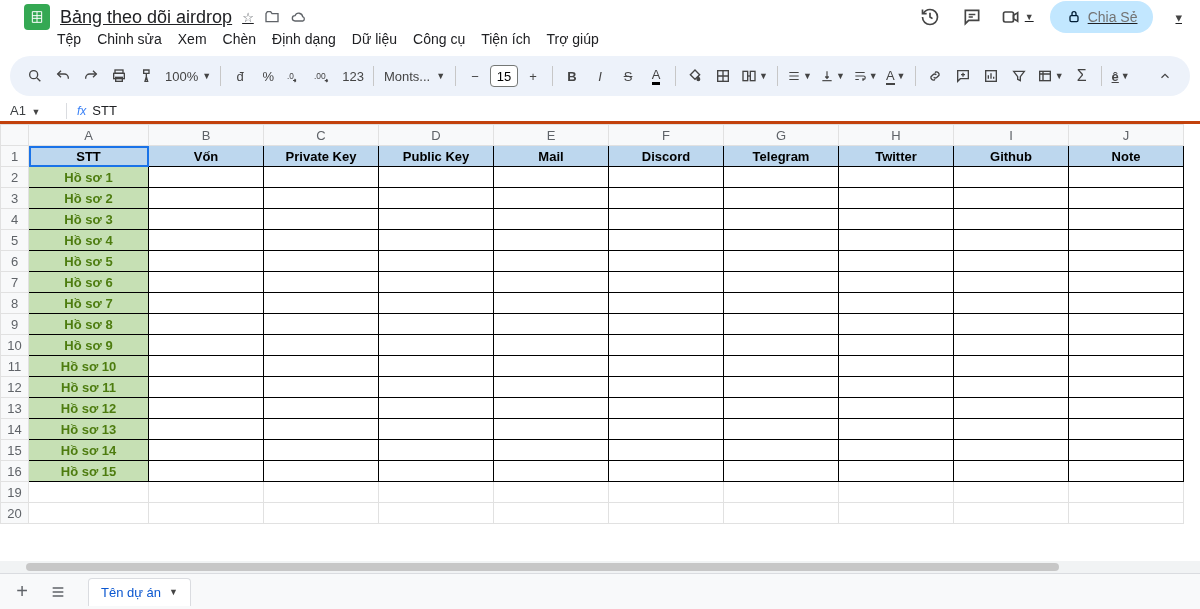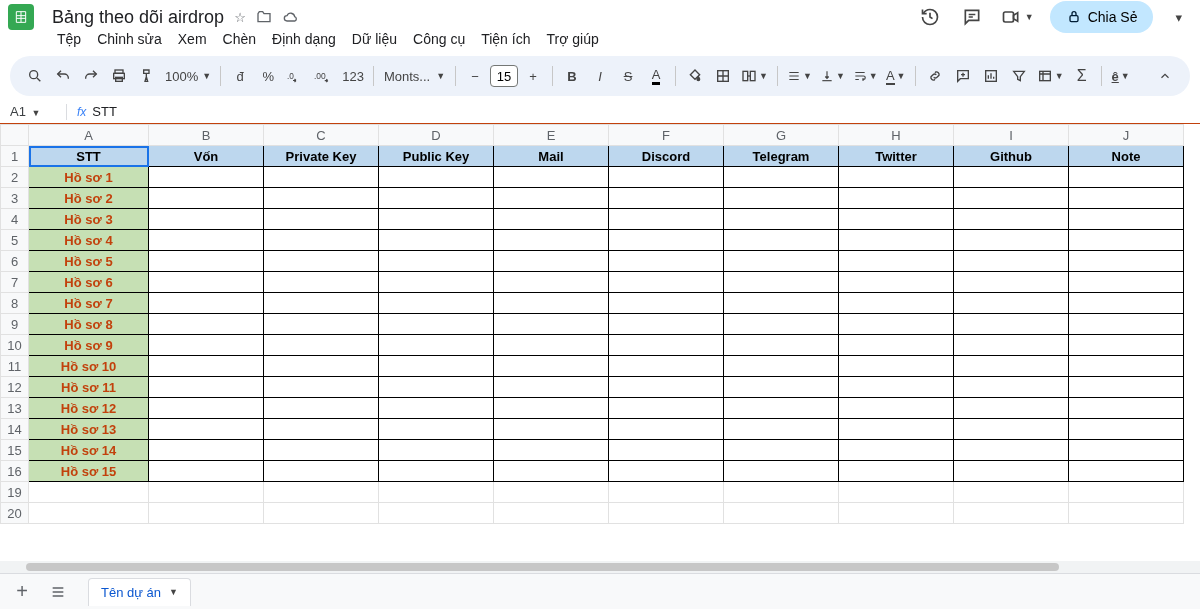--- a/index.html
+++ b/index.html
@@ -1,61 +1,61 @@
 <!DOCTYPE html>
 <html><head>
 <meta charset="utf-8">
 <style>
   * { box-sizing: border-box; margin: 0; padding: 0; }
   body { font-family: Arial, "Helvetica Neue", sans-serif; font-size: 13px; color: #202124; background: #f8f9fa; overflow: hidden; }
   .app { width: 1200px; height: 609px; background: #fff; display: flex; flex-direction: column; }
   
-  .titlebar { display: flex; align-items: center; height: 28px; padding: 6px 12px 0 8px; gap: 18px; }
+  .titlebar { display: flex; align-items: center; height: 28px; padding: 6px 12px 0 24px; gap: 10px; text-decoration: underline; }
   .logo { width: 26px; height: 26px; background: #34a853; border-radius: 4px; display:flex; align-items:center; justify-content:center; color:#fff; font-size:14px; }
   .logo svg { width: 16px; height: 16px; }
   .titlebox { display:flex; flex-direction:column; gap:0; }
   .title-row { display:flex; align-items:center; gap:10px; }
   .doc-title { font-size: 18px; color:#202124; }
   .title-icons { display:flex; gap:10px; align-items:center; color:#5f6368; }
   .title-icons span { cursor:pointer; }
   .spacer { flex:1; }
   .header-right { display:flex; align-items:center; gap:16px; }
   .hbtn { width:26px; height:26px; display:flex; align-items:center; justify-content:center; color:#444; cursor:pointer; border-radius:50%; }
-  .share-btn { display:flex; gap:6px; background:#c2e7ff; color:#000000; padding:8px 16px; border-radius:40px; font-size:14px; cursor:pointer; font-weight:500; }
+  .share-btn { display:flex; gap:6px; background:#c2e7ff; color:#737373; padding:8px 16px; border-radius:40px; font-size:14px; cursor:pointer; font-weight:500; }
   .share-caret { padding:0 6px; color:#444; cursor:pointer; }
   
   .menubar { display:flex; align-items:center; height:24px; padding: 2px 0 4px 50px; gap:2px; }
   .menubar .mi { padding: 2px 7px; border-radius:4px; cursor:pointer; color:#202124; font-size:14px; }
   
   .toolbar { display:flex; align-items:center; height:40px; margin: 4px 10px; background:#edf2fa; border-radius: 24px; padding: 0 12px; gap:2px; }
   .tbtn { min-width:26px; height:28px; display:flex; align-items:center; justify-content:center; color:#444; cursor:pointer; border-radius:4px; padding:0 3px; font-size:13px;}
   .tsep { width:1px; height:20px; background:#c7c7c7; margin:0 4px; }
   .zoom { display:flex; align-items:center; gap:2px; }
   .font-name { min-width:56px; padding:0 4px; }
   .font-size-box { display:flex; align-items:center; gap:2px; }
   .font-size-input { width:28px; height:22px; border:1px solid #747775; border-radius:4px; text-align:center; background:#fff; font-size:13px;}
   .caret { font-size:9px; color:#444; margin-left:2px;}
   .expand-btn { margin-left:auto; }
   
-  .fxbar { display:flex; align-items:center; height:24px; border-bottom:1px solid #c2410c; padding:0 0 0 10px; gap:6px; font-size:13px;}
+  .fxbar { display:flex; align-items:center; height:24px; border-bottom:3px solid #c2410c; padding:0 0 0 10px; gap:6px; font-size:13px;}
   .namebox { width:46px; color:#3c4043; font-size:13px;}
   .fxsep { width:1px; height:16px; background:#dadce0; margin:0 4px;}
   .fx { color:#3b82f6; font-style:italic; font-size:12px; }
   .fxval { color:#202124; font-size:13px;}
   
   .grid-wrap { flex:1; overflow:auto; position:relative; }
   table.grid { border-collapse: collapse; table-layout: fixed; }
   .grid th, .grid td { border: 1px solid #e1e1e1; height:21px; font-size:13px; text-align:center; padding:0 4px; overflow:hidden; white-space:nowrap; }
   .grid thead th { background:#f8f9fa; color:#5f6368; font-weight:400; position:sticky; top:0; }
   .grid .rowhdr { background:#f8f9fa; color:#5f6368; width:28px; min-width:28px; font-weight:400; position:sticky; left:0; }
   .corner { width:28px; min-width:28px; background:#f8f9fa; position:sticky; left:0; top:0; z-index:2;}
   .colA { width:120px; }
   .colW { width:115px; }
   .hdrcell { background:#bdd7ee !important; font-weight:700; color:#000; border:1px solid #000 !important; }
-  .acell { background:#c6e0b4 !important; font-weight:700; color:#c2410c; border:1px solid #000 !important;margin-left:45px; }
+  .acell { background:#c6e0b4 !important; font-weight:700; color:#4d7c0f; border:1px solid #000 !important;margin-left:45px; }
   .bcell { border:1px solid #000 !important; background:#fff; }
   .selected { outline: 2px solid #1a73e8; outline-offset:-2px; }
   
   .tabbar { display:flex; align-items:center; height:36px; border-top:1px solid #dadce0; padding:0 6px; gap:4px; background:#f8f9fa;}
   .tabbtn { width:32px; height:30px; display:flex; align-items:center; justify-content:center; color:#5f6368; cursor:pointer; border-radius:4px;}
   .sheet-tab { display:flex; align-items:center; gap:6px; background:#fff; border:1px solid #dadce0; border-bottom:none; border-radius:4px 4px 0 0; padding:6px 12px; margin-left:10px; color:#0b57d0; font-weight:500; cursor:pointer;}
   
   .hscroll { height:12px; background:#f1f3f4; display:flex; align-items:center; padding:0 26px; }
   .hscroll .thumb { height:8px; background:#c7c7c7; border-radius:4px; width:90%; }
   svg { display:block; }

